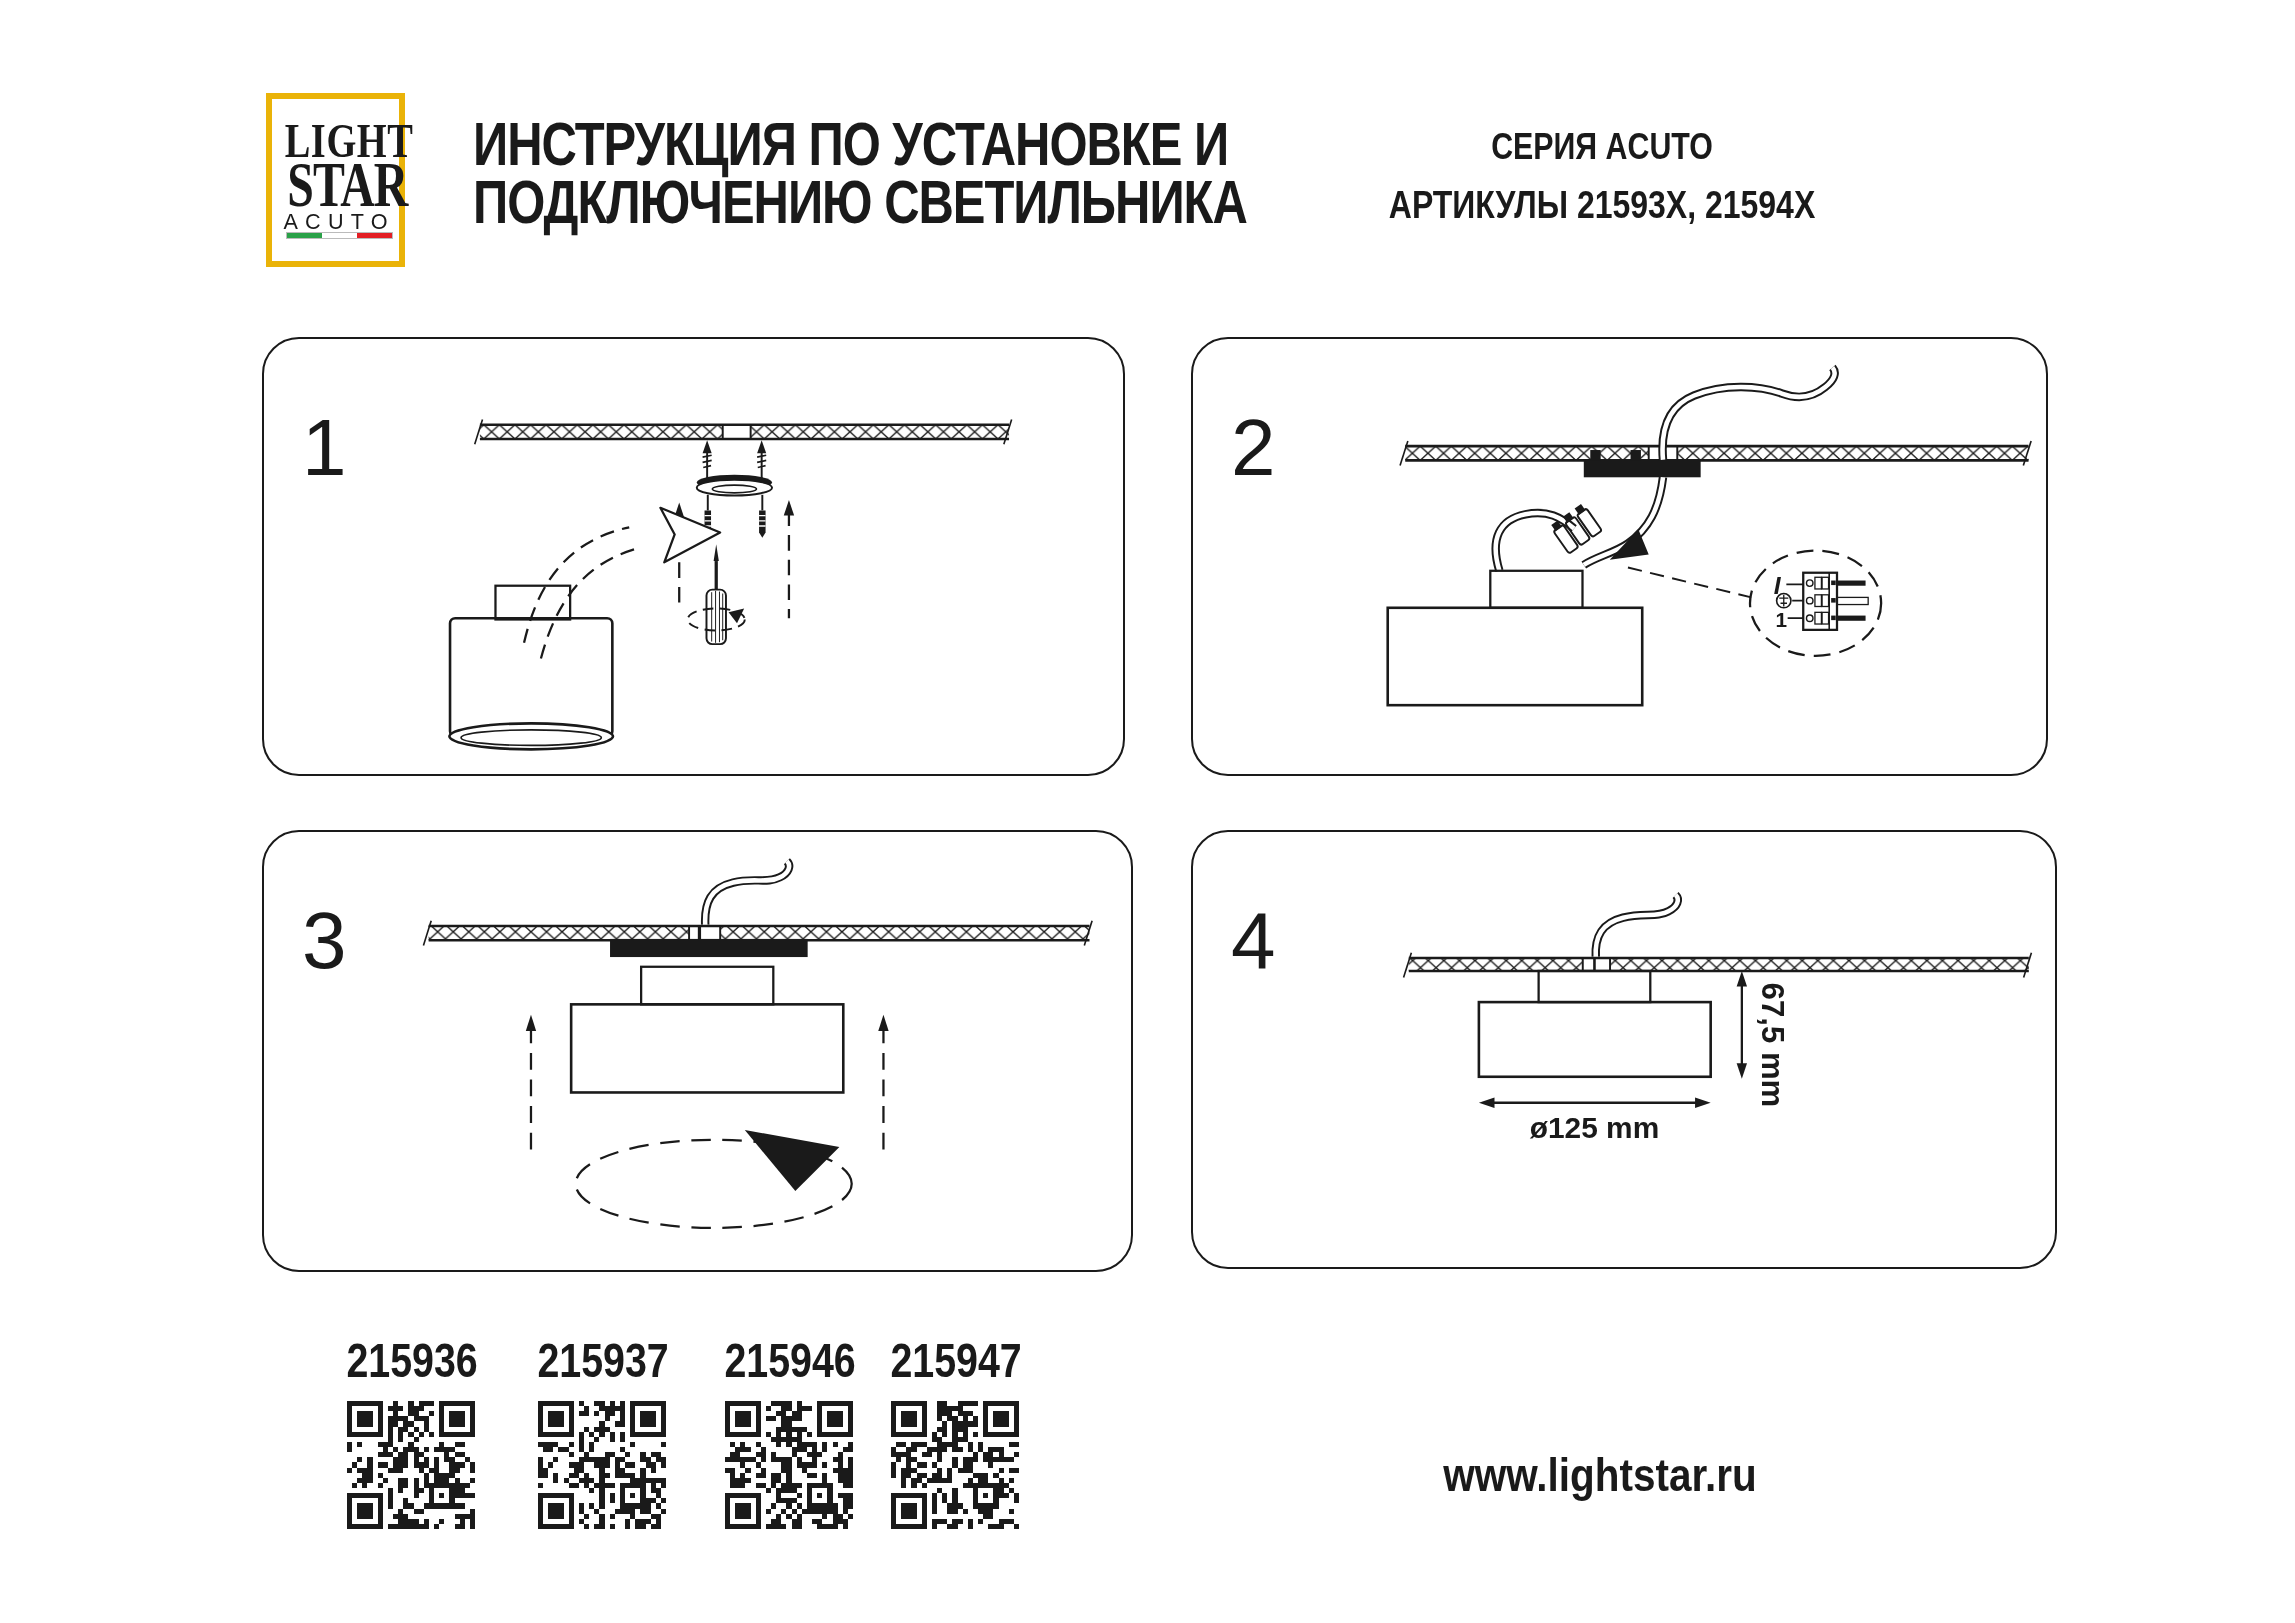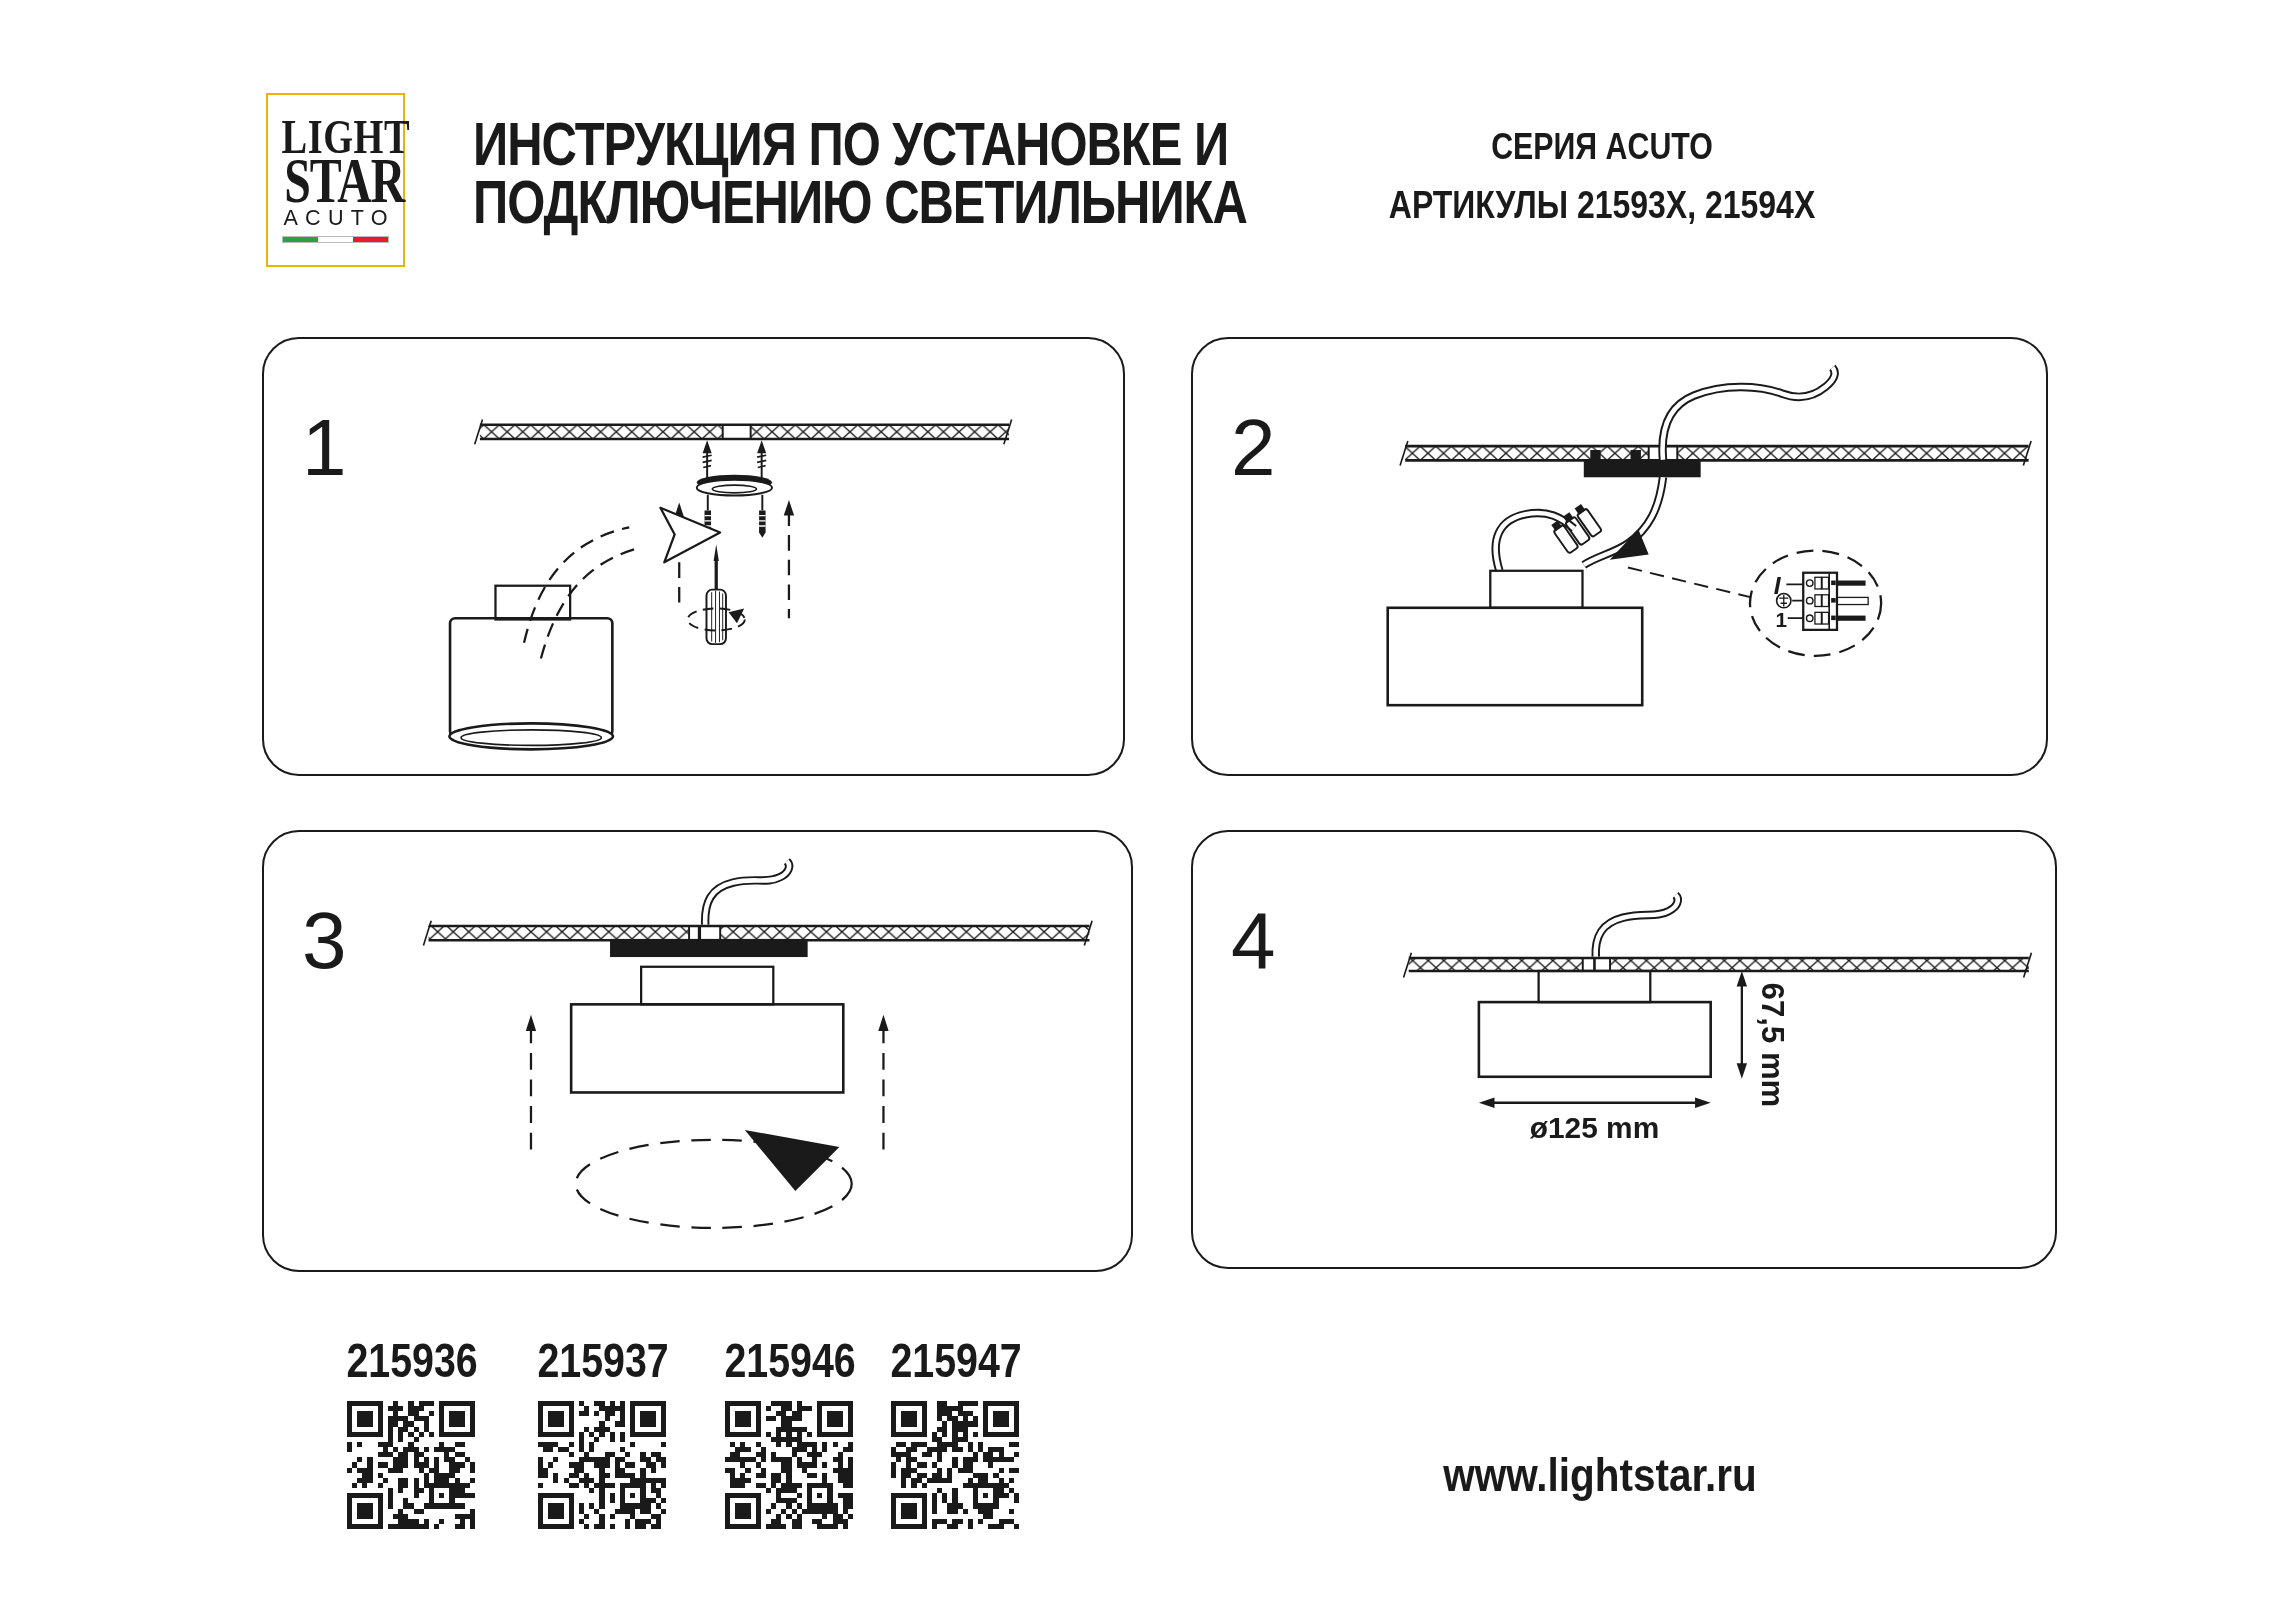--- a/index.html
+++ b/index.html
@@ -1,21 +1,21 @@
 <!DOCTYPE html>
 <html style="font-size:10.5px"><head>
 <meta charset="utf-8">
 <style>
   html,body{margin:0;padding:0;background:#fff;}
   .page{position:relative;width:2295px;height:1623px;background:#ffffff;
         font-family:"Liberation Sans",sans-serif;color:#1a1a1a;overflow:hidden;}
   .abs{position:absolute;}
 
   
-  .logo-box{left:266px;top:93px;width:139px;height:174px;border:2px solid #eab308;
+  .logo-box{left:266px;top:93px;width:139px;height:174px;border:6px solid #eab308;
             box-sizing:border-box;text-align:center;}
   .logo-light{margin-top:22px;font-family:"Liberation Serif",serif;font-weight:bold;
               font-size:48px;line-height:39px;letter-spacing:0.7px;
               transform:scaleX(0.80);transform-origin:center;}
   .logo-star{font-family:"Liberation Serif",serif;font-weight:bold;font-size:63px;
              line-height:50px;letter-spacing:-1.3px;transform:scaleX(0.76);transform-origin:center;}
   .logo-group{font-size:21.6px;line-height:23.6px;letter-spacing:7.2px;margin-left:7.2px;
               font-weight:400;}
   .flag{position:absolute;left:14.4px;bottom:21.6px;width:107px;height:7.9px;display:flex;
         border:0.7px solid #bbb;box-sizing:border-box;}

